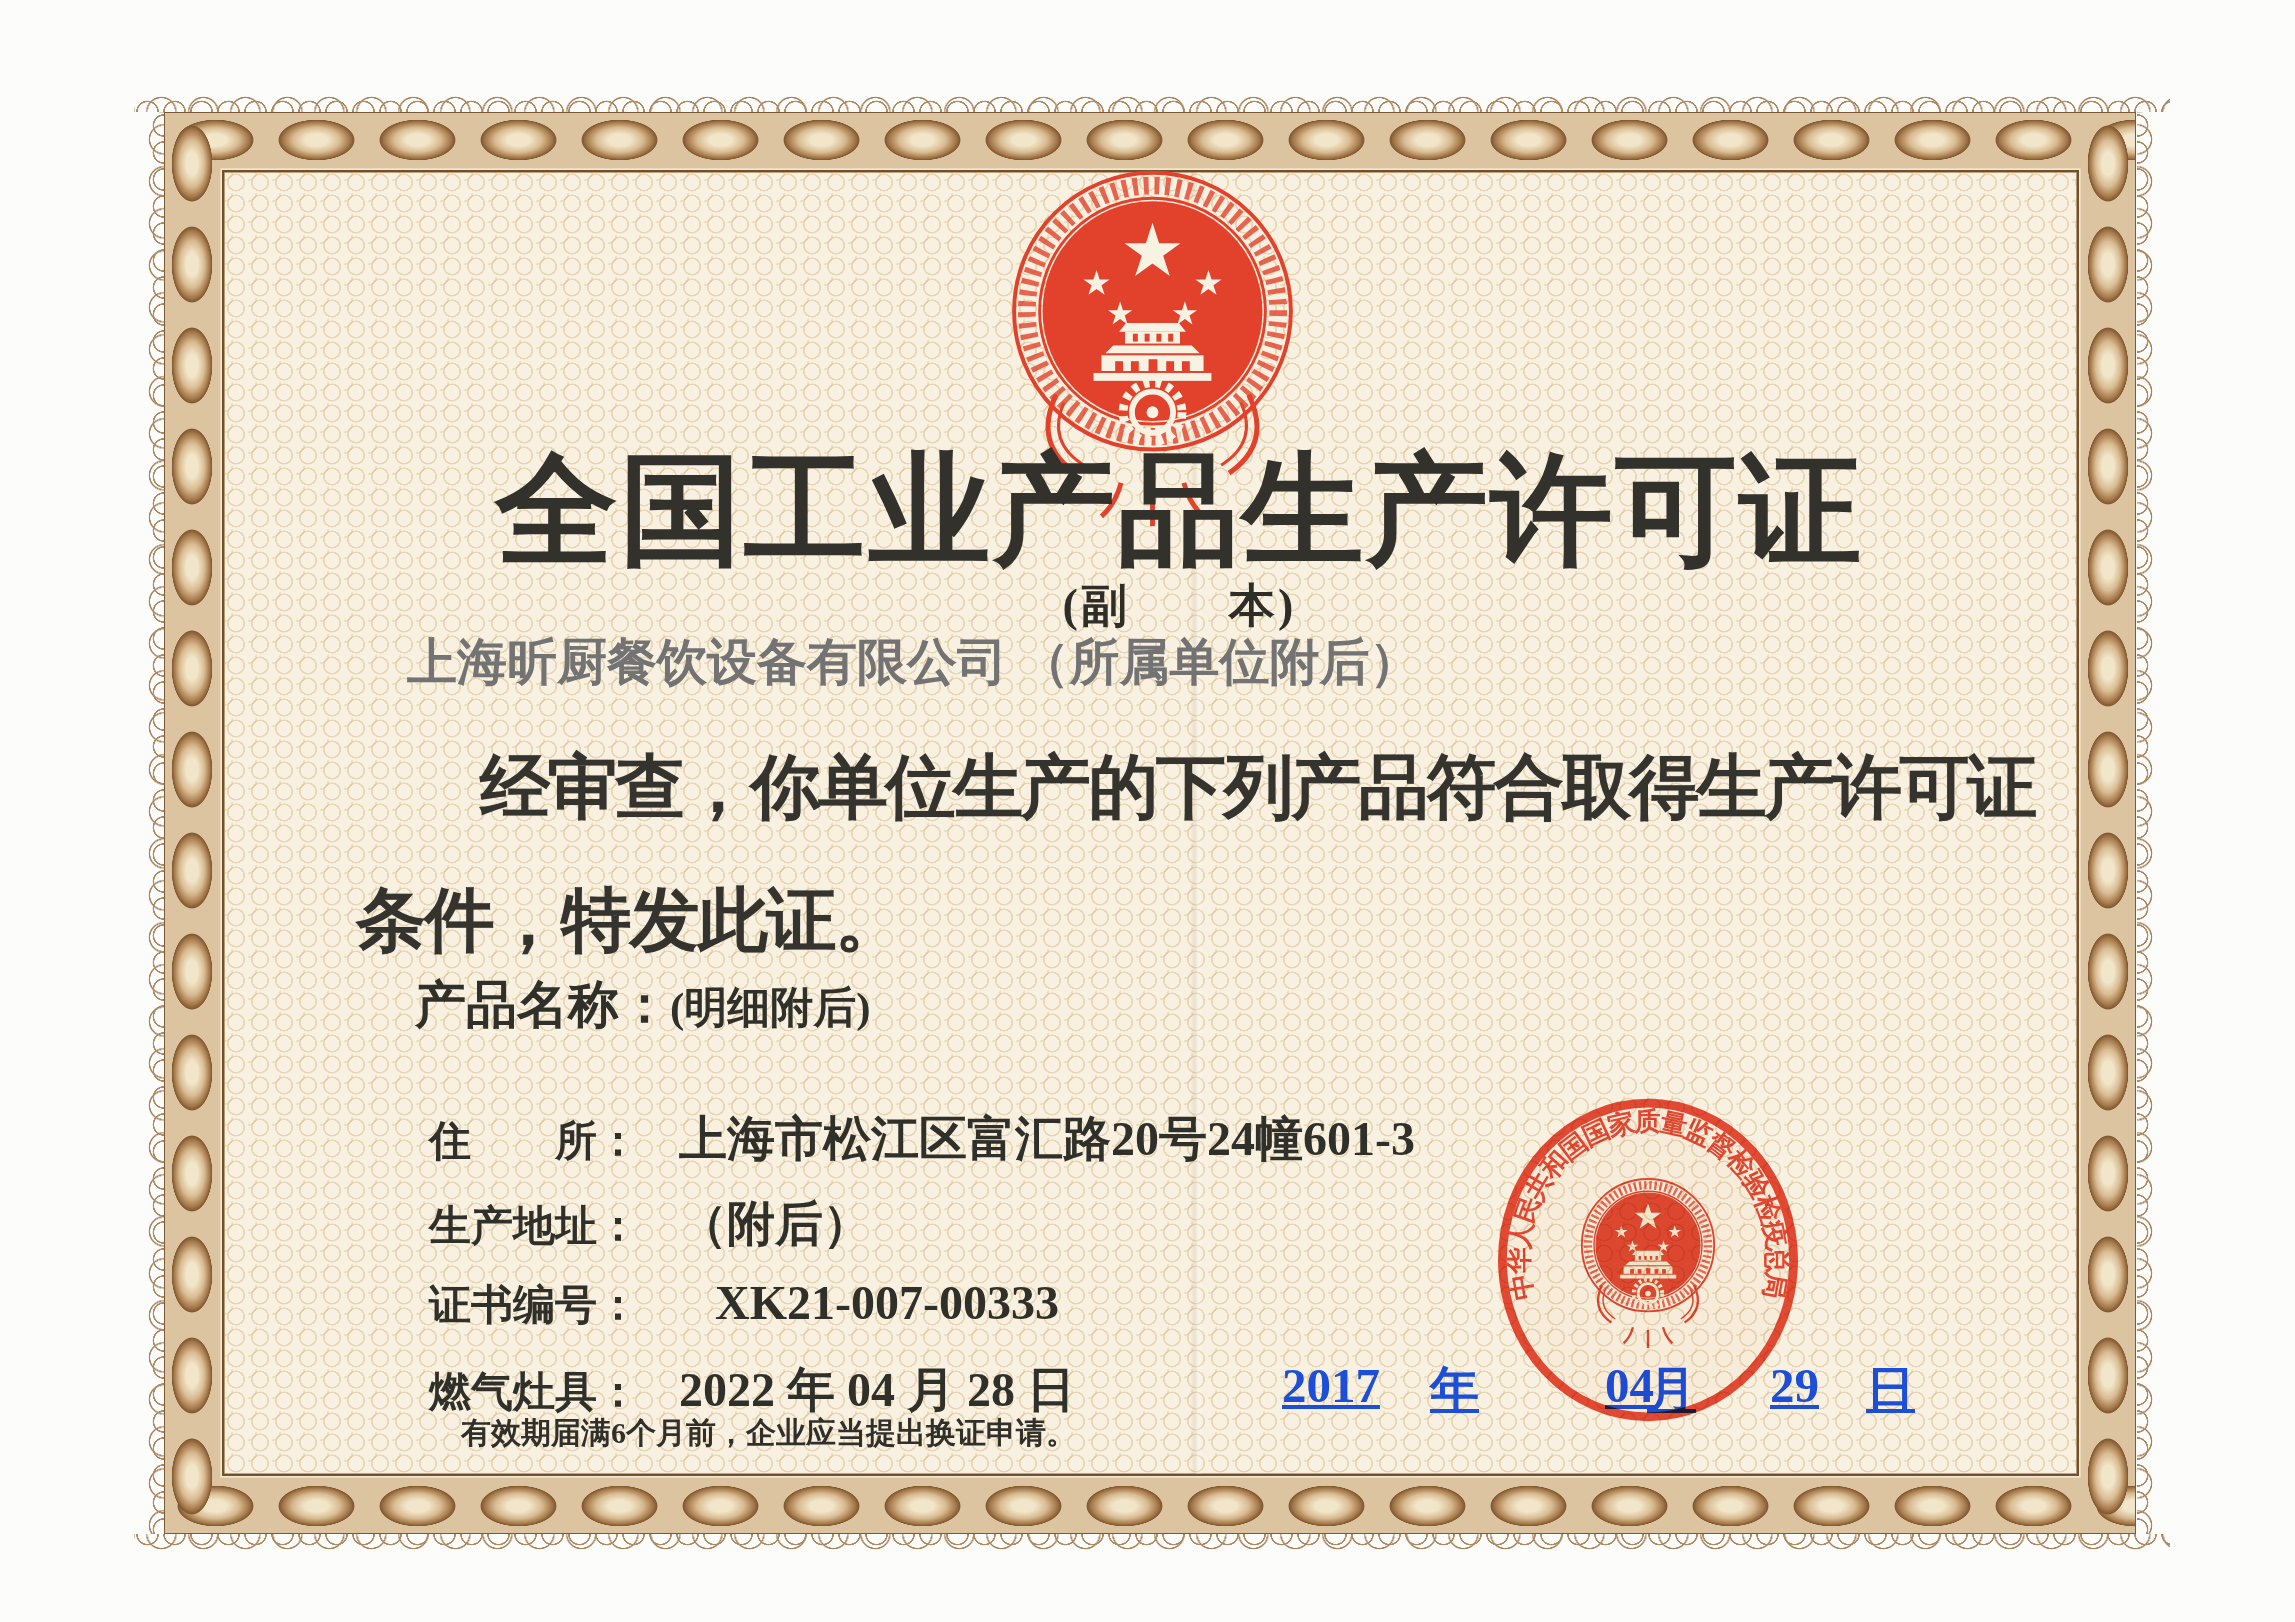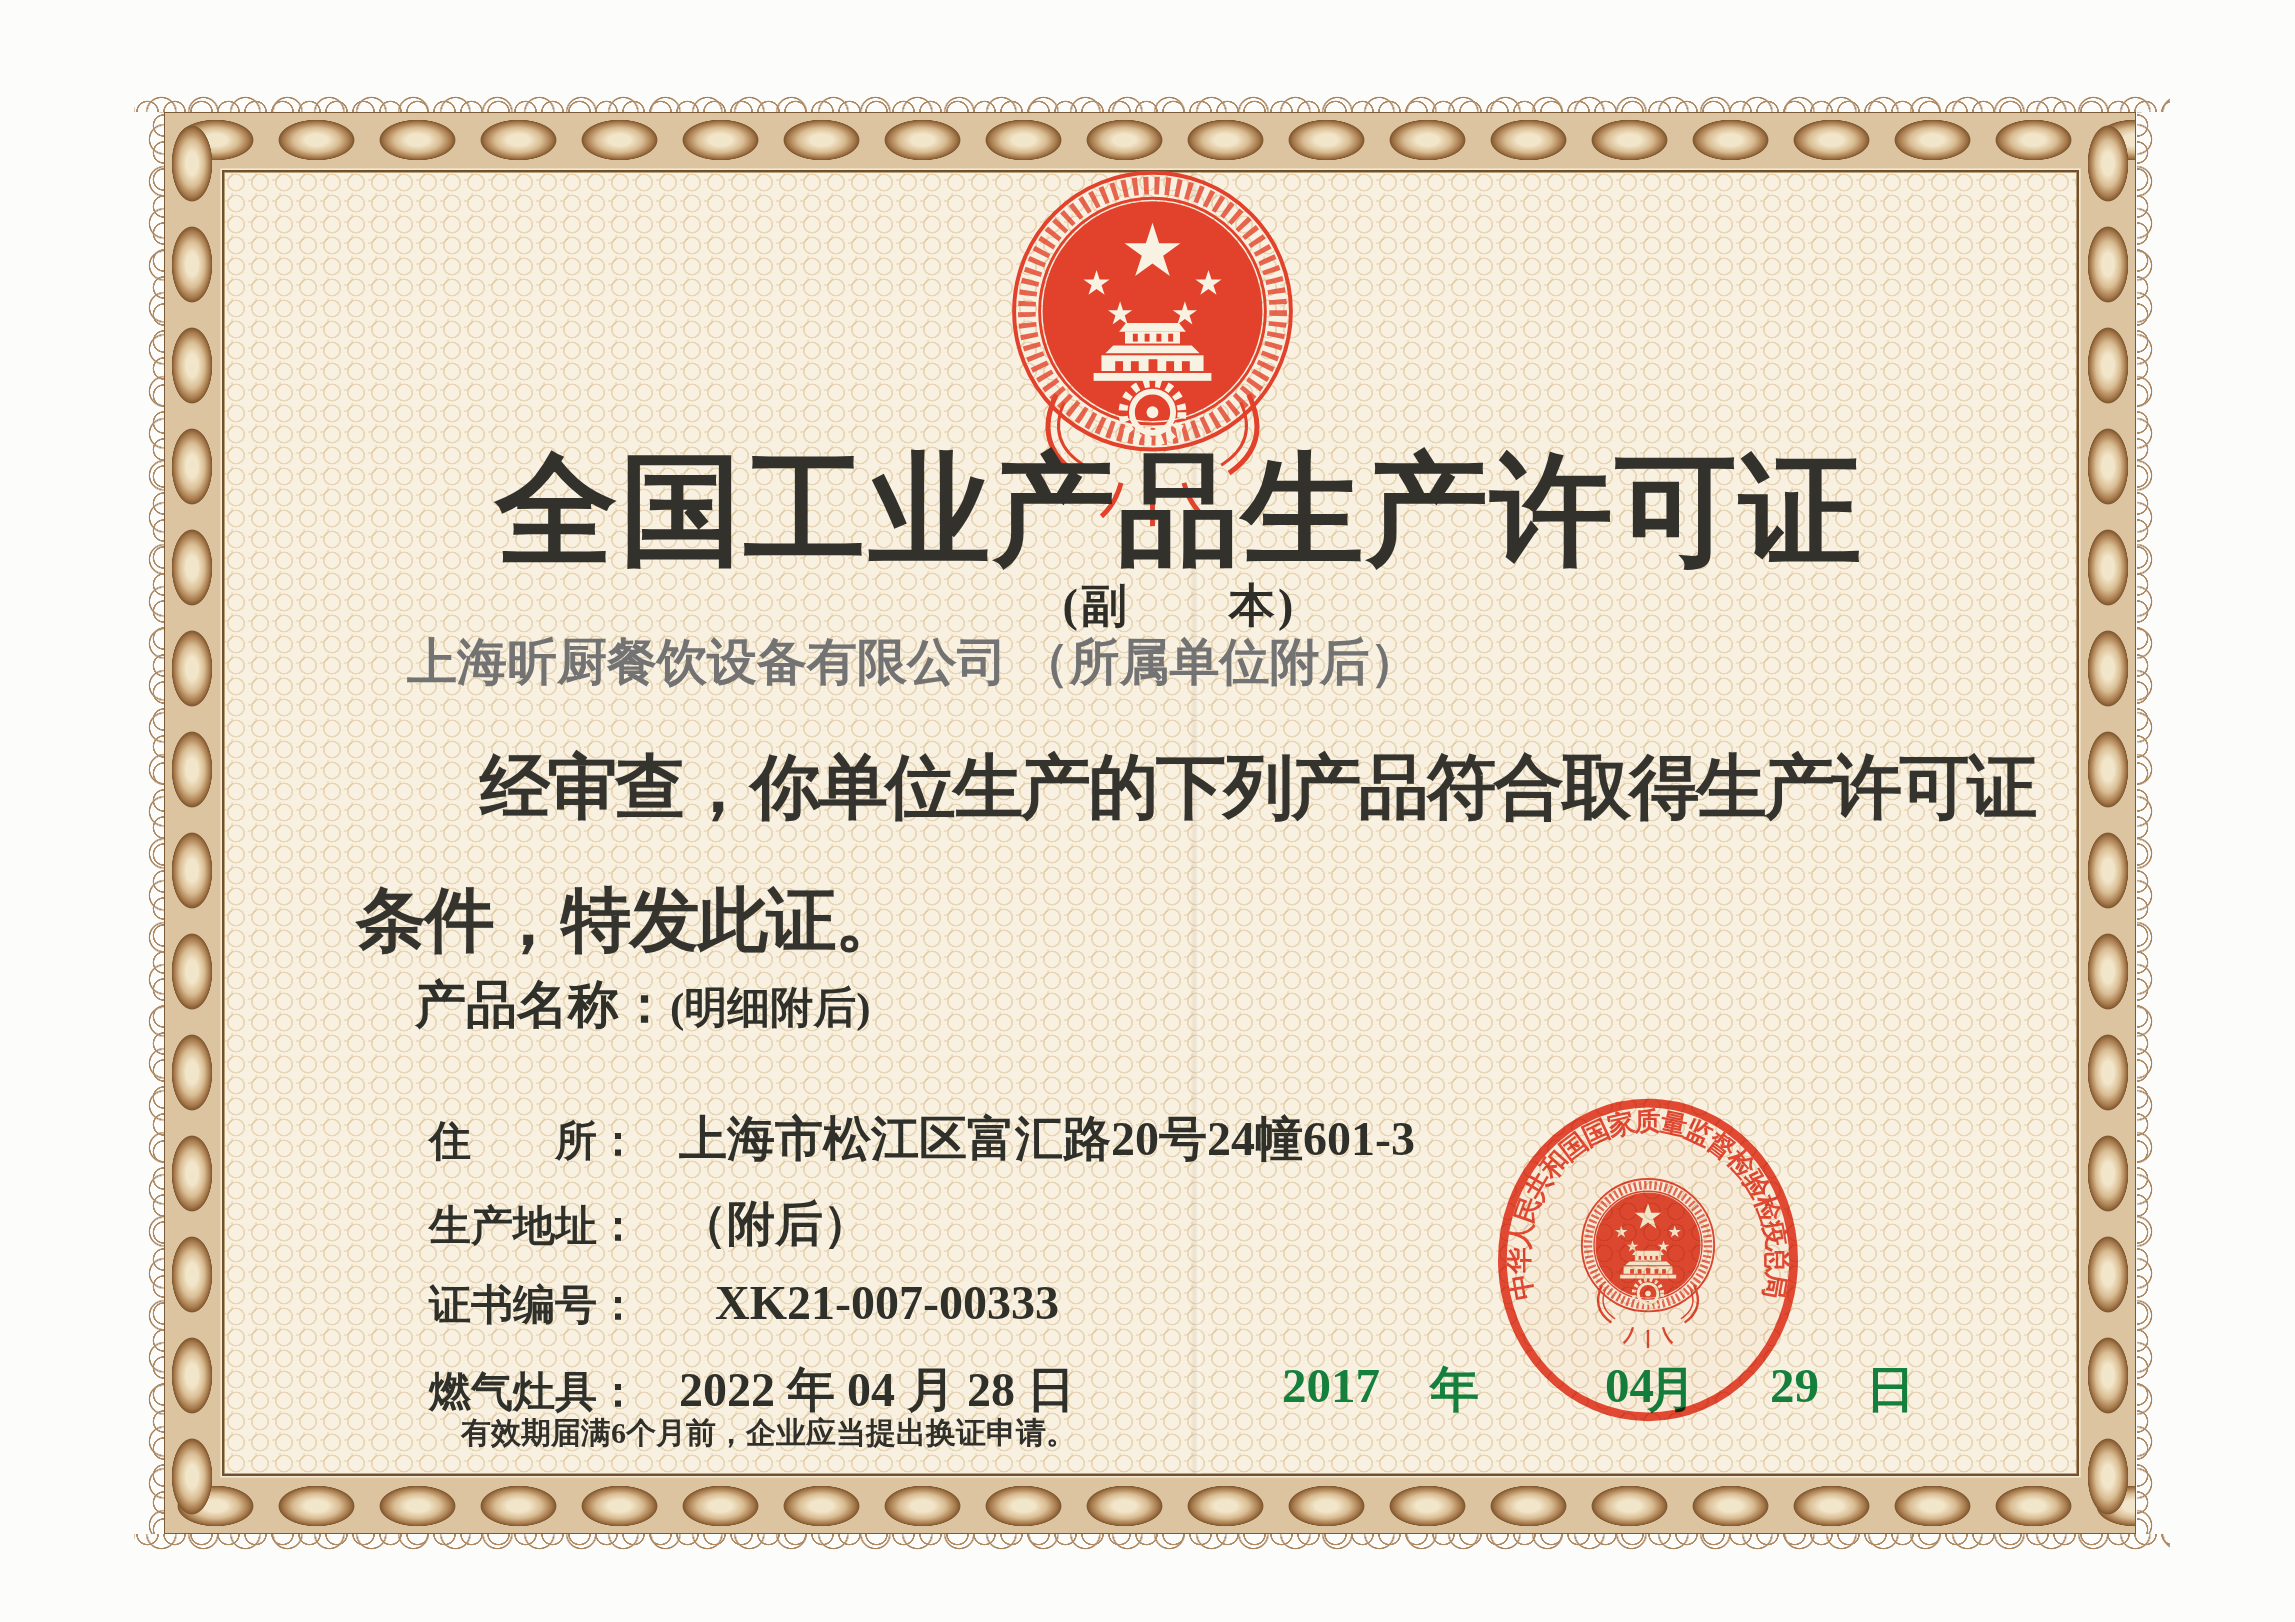--- a/index.html
+++ b/index.html
@@ -63,21 +63,21 @@
   .body2{left:324px;top:886px;font-weight:800;font-size:70px;letter-spacing:-1.6px;color:#34332d;text-shadow:0 0 0.8px rgba(40,40,35,.35);}
   .product{left:415px;top:971px;display:flex;align-items:baseline;position:absolute;color:#30302a;}
   .product .p-label{font-weight:800;font-size:51px;white-space:pre;}
   .product .p-value{font-weight:800;font-size:58px;white-space:pre;margin-left:8px;}
   .product .p-suffix{font-weight:700;font-size:43px;white-space:pre;}
   .f-row{position:absolute;left:429px;display:flex;align-items:baseline;color:#30302a;}
   .f-row .f-label{font-weight:700;font-size:42px;white-space:pre;width:250px;display:inline-block;}
   .f-row .f-value{font-weight:700;font-size:48px;white-space:pre;}
   .row0{top:1107px;} .row1{top:1192px;} .row2{top:1275px;gap:36px;} .row3{top:1358px;}
   .note{left:429px;top:1418px;font-weight:700;font-size:30px;color:#302f2a;}
-  .d-tok{position:absolute;top:1357px;font-weight:700;font-size:49px;color:#15803d;z-index:2;}
+  .d-tok{position:absolute;top:1357px;font-weight:700;font-size:49px;color:#1d4ed8;z-index:2;text-decoration:underline;}
   .d-y{left:1282px;} .d-yu{left:1430px;} .d-m{left:1559px;margin-left:46px;} .d-mu{left:1647px;} .d-d{left:1770px;} .d-du{left:1866px;}
 
   
   .emblem{position:absolute;left:1005px;top:159px;width:295px;height:373px;}
   .seal{position:absolute;left:1488px;top:1094px;width:320px;height:332px;
         mix-blend-mode:multiply;opacity:.95;z-index:6;}
 </style>
 </head>
 <body>
 

